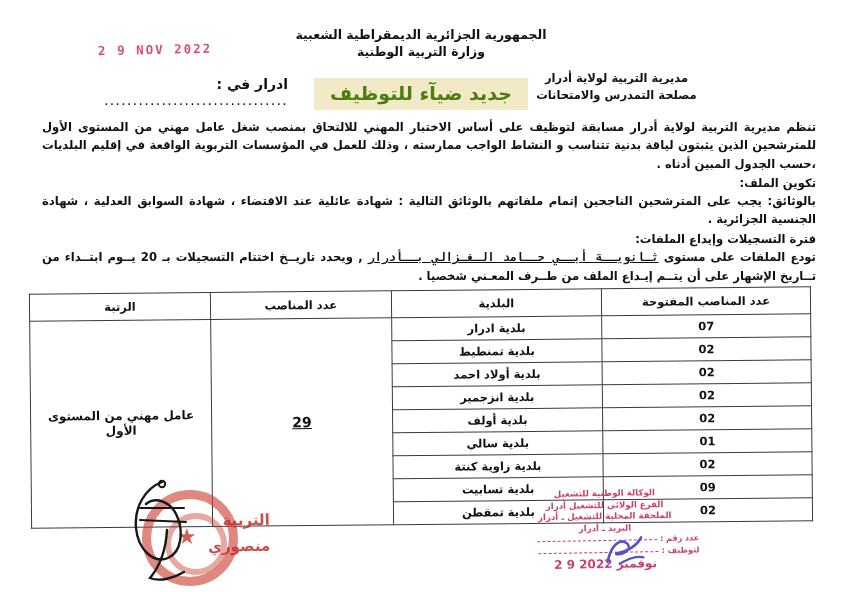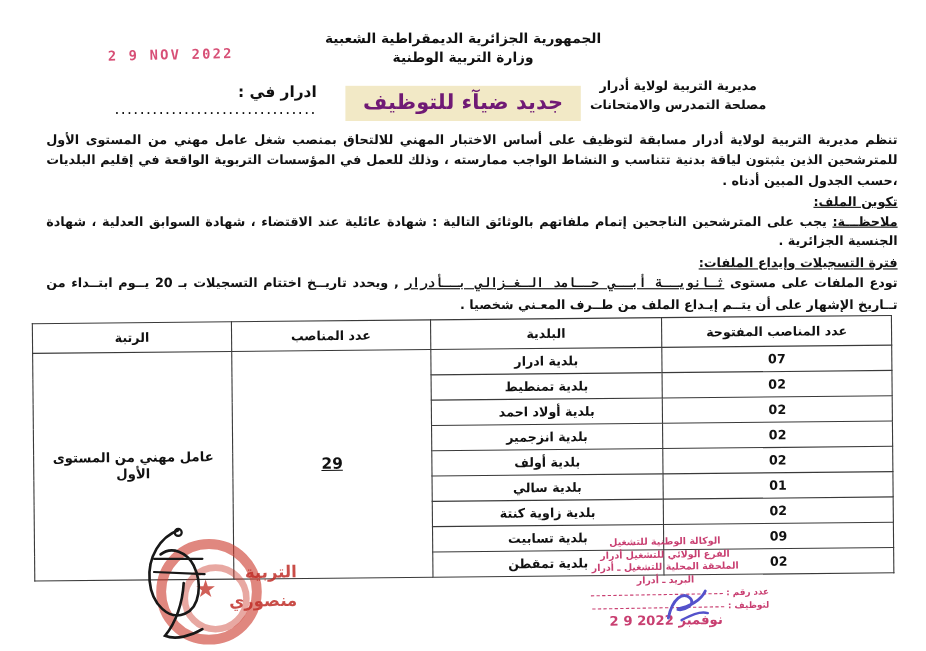--- a/index.html
+++ b/index.html
@@ -89,39 +89,38 @@
     width: 842px;
     text-align: center;
   }
   .title-banner span {
     display: inline-block;
     background: #f2e9c6;
     padding: 3px 16px 5px 16px;
     font-size: 19px;
     font-weight: bold;
     line-height: 24px;
-    color: #701a75;
+    color: #4d7c0f;
   }
 
   
   .body-text {
     position: absolute;
     top: 118px;
     left: 26px;
     width: 790px;
     font-size: 11.6px;
     line-height: 18.3px;
     text-align: justify;
     font-weight: bold;
   }
   .para { margin: 0 0 1px 16px; }
   .para.tight { margin-bottom: 0; }
   .u { text-decoration: underline; font-family: Liberation Mono, monospace; }
   .lbl {
-    text-decoration: underline;
     font-weight: bold;
   }
   .sp-right { padding-right: 14px; }
 
   
   .tbl-wrap {
     position: absolute;
     top: 290px;
     left: 30px;
     width: 782px;
@@ -287,21 +286,21 @@
 
   <div class="body-text">
 
     <p class="para">تنظم مديرية التربية لولاية أدرار مسابقة لتوظيف على أساس الاختبار المهني للالتحاق بمنصب شغل عامل مهني من المستوى الأول للمترشحين الذين يثبتون لياقة بدنية تتناسب و النشاط الواجب ممارسته ، وذلك للعمل في المؤسسات التربوية الواقعة في إقليم البلديات ،حسب الجدول المبين أدناه .</p>
 
     <p class="para tight">
       <span class="lbl">تكوين الملف:</span>
     </p>
 
     <p class="para">
-      <span class="lbl">ملاحظـــة:</span>
+      <span class="lbl">بالوثائق:</span>
       <span>يجب على المترشحين الناجحين إتمام ملفاتهم بالوثائق التالية : شهادة عائلية عند الاقتضاء ، شهادة السوابق العدلية  ، شهادة الجنسية الجزائرية  .</span>
     </p>
 
     <p class="para tight">
       <span class="lbl">فترة التسجيلات وإيداع الملفات:</span>
     </p>
     <p class="para">
       <span>تودع الملفات على مستوى</span>
       <span class="u">ثـانويــة  أبــي حــامد الـغـزالي بــأدرار</span>
       <span>, ويحدد تاريــخ اختتام التسجيلات بـ</span>

